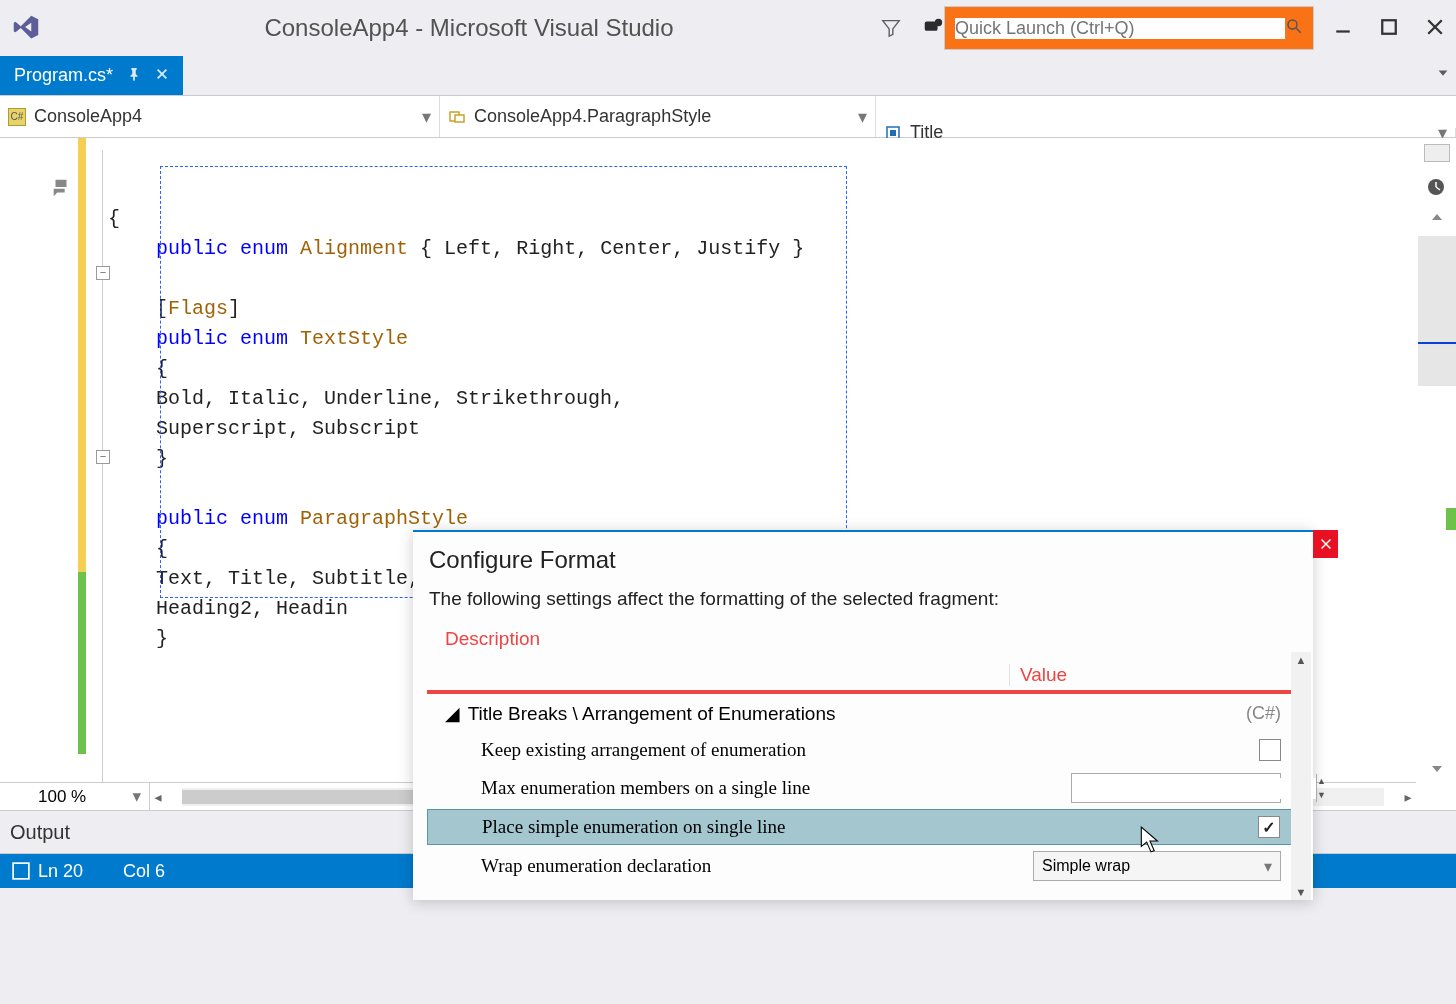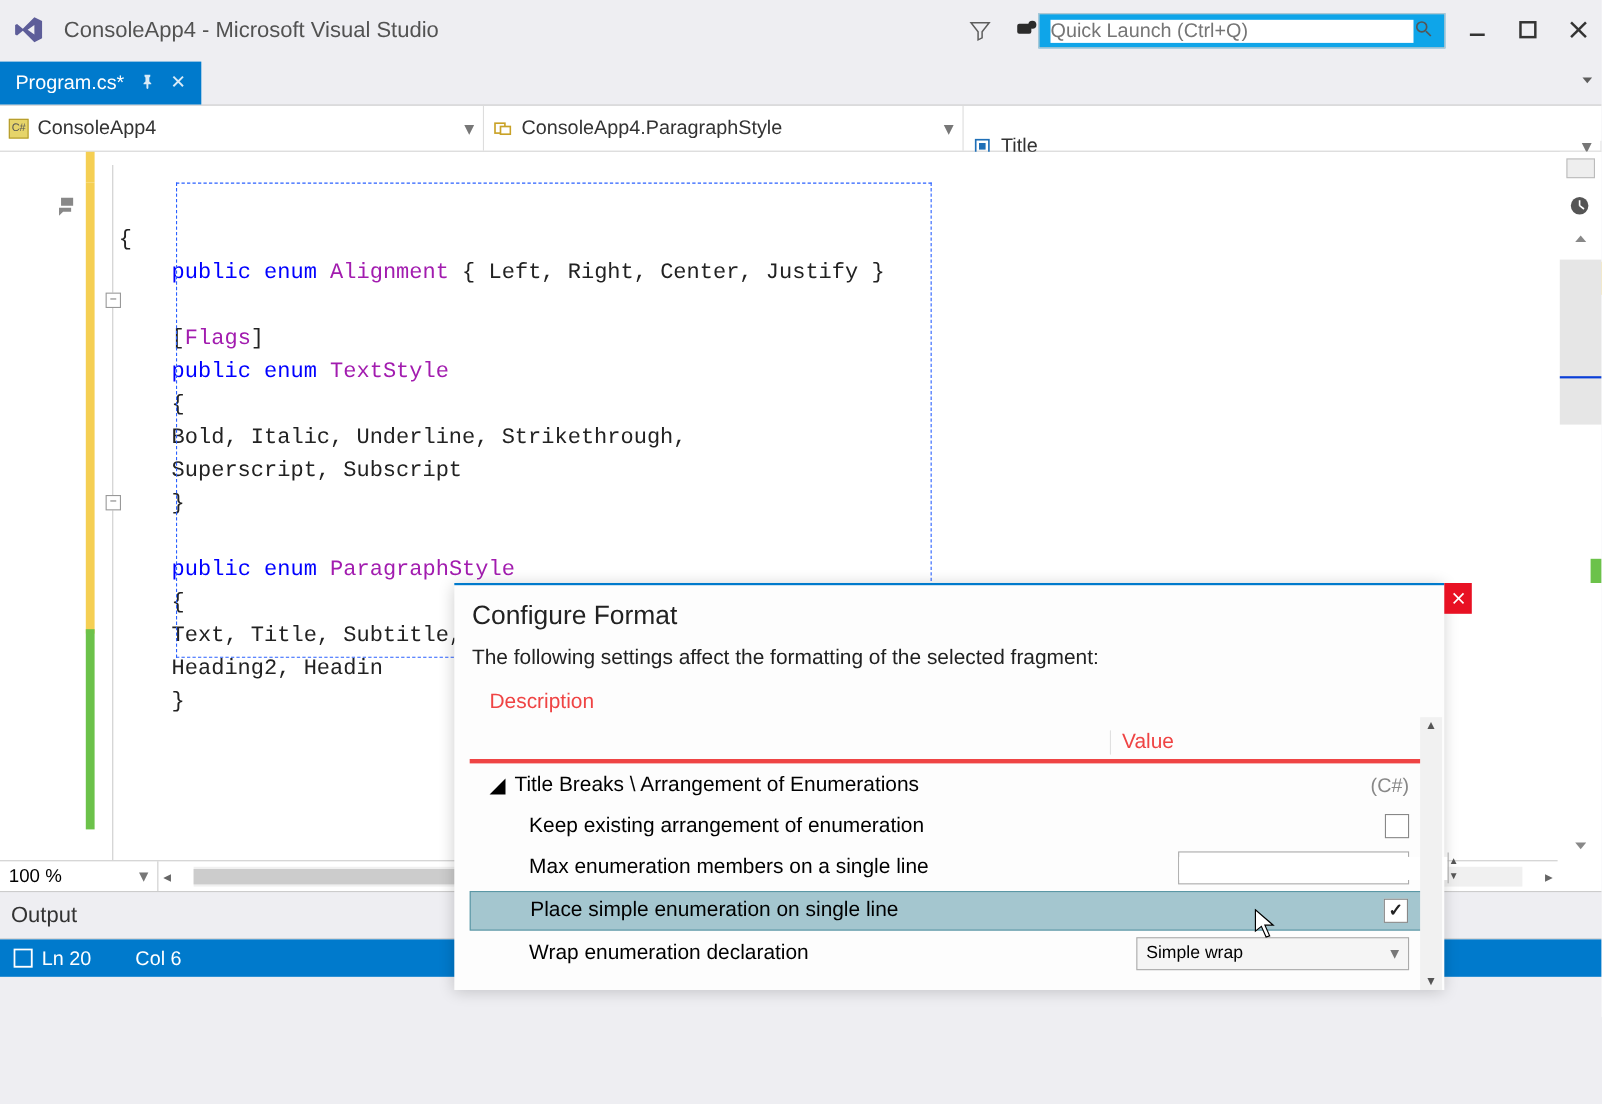--- a/index.html
+++ b/index.html
@@ -17,34 +17,35 @@
   display: flex;
   align-items: center;
   padding: 0 12px;
   background: #eeeef2;
 }
 .vs-logo {
   margin-right: 18px;
   color: #5d5d99;
 }
 .app-title {
-  font-size: 20px;
+  font-size: 24px;
   color: #525252;
   flex: 1;
+  text-align: center;
 }
 .titlebar-icons {
   display: flex;
   align-items: center;
   gap: 20px;
 }
 .titlebar-icon { width: 22px; height: 22px; color: #5d5d5d; }
 .quick-launch {
   width: 370px;
-  height: 32px;
-  background: #0ea5e9;
+  height: 44px;
+  background: #f97316;
   border: 1px solid #ccc;
   display: flex;
   align-items: center;
   padding: 0 10px;
   font-size: 18px;
   color: #717171;
 }
 .quick-launch input {
   border: none;
   outline: none;
@@ -135,21 +136,21 @@
   white-space: pre;
   position: relative;
   color: #222;
 }
 .sel-box {
   position: absolute;
   border: 1px dashed #2a60ff;
   pointer-events: none;
 }
 .kw { color: #0000ff; }
-.type { color: #a21caf; }
+.type { color: #a16207; }
 .right-gutter {
   width: 38px;
   position: relative;
   background: #fff;
 }
 .split-handle {
   position: absolute; top: 6px; left: 6px; width: 26px; height: 18px;
   border: 1px solid #bbb; background: #eee;
 }
 .doc-map {
@@ -164,26 +165,26 @@
 .doc-mark-yellow { position:absolute; right:0; width:10px; height:30px; background:#f5cf53; }
 .zoom-bar {
   position: absolute;
   bottom: 0; left: 0; right: 40px; height: 28px;
   display: flex;
   align-items: center;
   background: #fff;
   border-top: 1px solid #ccc;
 }
 .zoom-combo {
-  width: 144px;
+  width: 120px;
   border: 0;
   border-right: 1px solid #ccc;
   height: 100%;
   display: flex; align-items: center; padding: 0 8px;
-  font-size: 17px; gap: 8px;
+  font-size: 17px; gap: 8px; margin-left: 30px;
 }
 .zoom-combo .nav-chevron { margin-left: auto; }
 .hscroll {
   flex: 1; height: 18px; background: #f0f0f0; position: relative; margin: 0 16px;
 }
 .hscroll-thumb { position: absolute; left: 0; top: 2px; height: 14px; width: 300px; background: #ccc; }
 .hscroll-btn { width: 16px; height: 18px; color: #666; display:flex; align-items:center; justify-content:center;}
 .output-panel {
   height: 44px;
   background: #eeeef2;
@@ -256,21 +257,21 @@
 .popup-row {
   display: flex;
   align-items: center;
   padding: 6px 18px 6px 54px;
   font-size: 19px;
 }
 .popup-row.selected {
   background: #a4c6cf;
   border: 1px solid #5b97a5;
 }
-.popup-row .rlabel { flex: 1; }
+.popup-row .rlabel { flex: 1; font-family: Liberation Serif, serif; }
 .popup-row .rval { width: 250px; display: flex; justify-content: flex-end; align-items: center; }
 .chk {
   width: 22px; height: 22px;
   border: 1px solid #888;
   background: #fff;
   display: flex; align-items: center; justify-content: center;
 }
 .chk.checked::after {
   content: "✓"; color: #222; font-size: 16px; font-weight: bold;
 }

